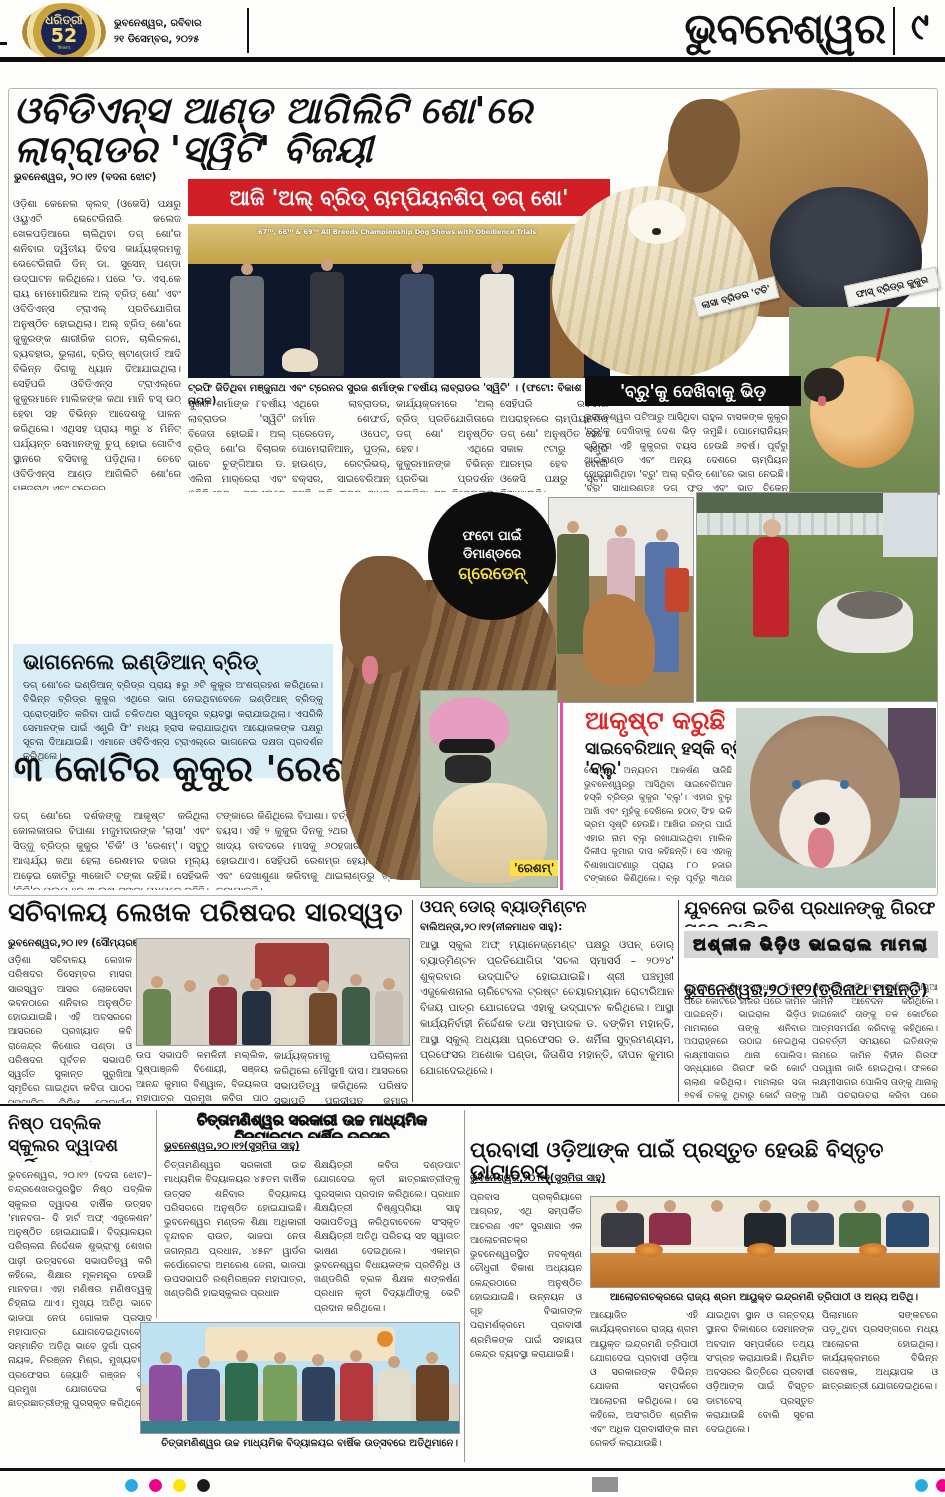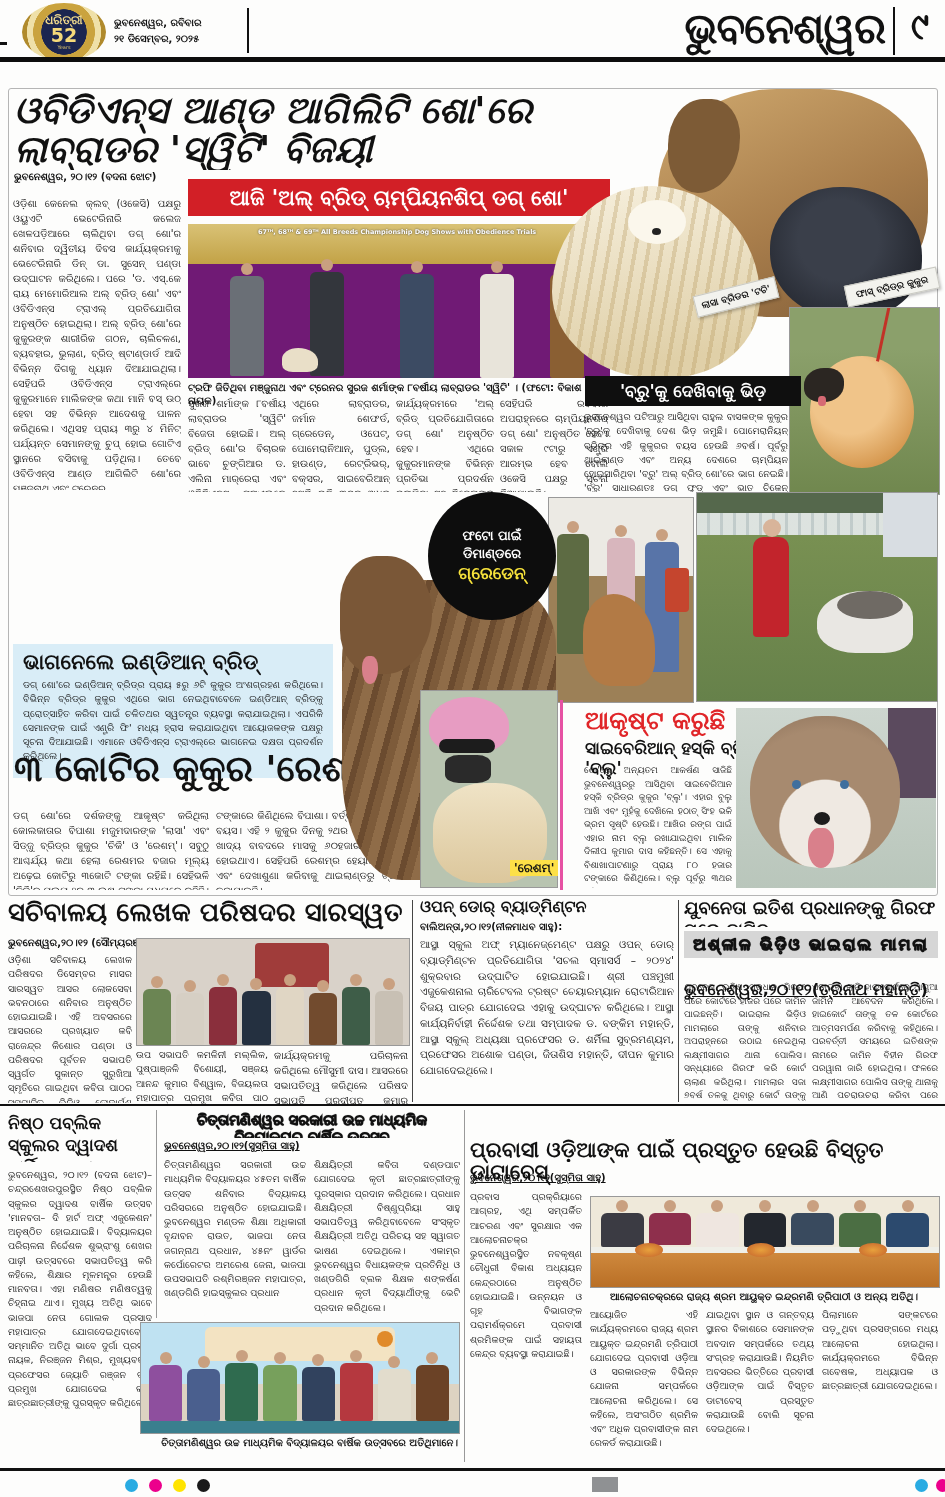--- a/index.html
+++ b/index.html
@@ -62,21 +62,21 @@
   </div>
 
   <div class="t bold" style="left:14px;top:171px;width:172px;font-size:10px;">ଭୁବନେଶ୍ୱର, ୨୦।୧୨ (ବଦନା ଝୋଟ)</div>
 
   <div class="t center" style="left:188px;top:179px;width:422px;height:37px;background:#d21f26;color:#fff;font-size:21px;font-weight:800;">
     <span>ଆଜି 'ଅଲ୍ ବ୍ରିଡ୍ ଚାମ୍ପିୟନଶିପ୍ ଡଗ୍ ଶୋ'</span>
   </div>
 
   <div class="t jus" style="left:13px;top:196px;width:168px;height:294px;font-size:10px;">ଓଡ଼ିଶା କେନେଲ କ୍ଲବ୍ (ଓକେସି) ପକ୍ଷରୁ ଓୟୁଏଟି ଭେଟେରିନାରି କଲେଜ ଖେଳପଡ଼ିଆରେ ଚାଲିଥିବା ଡଗ୍ ଶୋ'ର ଶନିବାର ଦ୍ୱିତୀୟ ଦିବସ କାର୍ଯ୍ୟକ୍ରମକୁ ଭେଟେରିନାରି ଡିନ୍ ଡା. ସୁସେନ୍ ପଣ୍ଡା ଉଦ୍‌ଘାଟନ କରିଥିଲେ। ପରେ 'ଡ. ଏସ୍.କେ ରାୟ ମେମୋରିଆଲ ଅଲ୍ ବ୍ରିଡ୍ ଶୋ' ଏବଂ ଓବିଡିଏନ୍ସ ଟ୍ରାଏଲ୍ ପ୍ରତିଯୋଗିତା ଅନୁଷ୍ଠିତ ହୋଇଥିଲା। ଅଲ୍ ବ୍ରିଡ୍ ଶୋ'ରେ କୁକୁରଙ୍କ ଶାରୀରିକ ଗଠନ, ଚାଲିଚଳଣ, ବ୍ୟବହାର, ଭୁଲାଣ, ବ୍ରିଡ୍ ଷ୍ଟାଣ୍ଡାର୍ଡ ଆଦି ବିଭିନ୍ନ ଦିଗକୁ ଧ୍ୟାନ ଦିଆଯାଇଥିଲା। ସେହିପରି ଓବିଡିଏନ୍ସ ଟ୍ରାଏଲ୍‌ରେ କୁକୁରମାନେ ମାଲିକଙ୍କ କଥା ମାନି ବସ୍ ଉଠ୍ ହେବା ସହ ବିଭିନ୍ନ ଆଦେଶକୁ ପାଳନ କରିଥିଲେ। ଏଥିସହ ପ୍ରାୟ ୩ରୁ ୪ ମିନିଟ୍ ପର୍ଯ୍ୟନ୍ତ ସେମାନଙ୍କୁ ଚୁପ୍ ହୋଇ ଗୋଟିଏ ସ୍ଥାନରେ ବସିବାକୁ ପଡ଼ିଥିଲା। ତେବେ ଓବିଡିଏନ୍ସ ଆଣ୍ଡ ଆଗିଲିଟି ଶୋ'ରେ ମଞ୍ଜୁନାଥ ଏବଂ ଟ୍ରେନର</div>
 
-  <div class="photo" style="left:188px;top:224px;width:422px;height:154px;background:#701a75;">
+  <div class="photo" style="left:188px;top:224px;width:422px;height:154px;background:#0f172a;">
     <div style="position:absolute;left:0;top:0;width:100%;height:40px;background:linear-gradient(#d9c276,#c2a246);"></div>
     <div style="position:absolute;left:70px;top:4px;width:330px;font-size:6.5px;color:#fdfdfd;text-shadow:0 0 2px #333;font-weight:bold;">67ᵀᴴ, 68ᵀᴴ &amp; 69ᵀᴴ All Breeds Championship Dog Shows with Obedience Trials</div>
     <div class="pf" style="position:absolute;left:42px;top:52px;width:34px;height:100px;background:#6a6f76;"></div>
     <div class="pf" style="position:absolute;left:122px;top:48px;width:34px;height:104px;background:#33363c;"></div>
     <div class="pf" style="position:absolute;left:212px;top:50px;width:34px;height:104px;background:#3c4b63;"></div>
     <div class="pf" style="position:absolute;left:292px;top:50px;width:34px;height:104px;background:#e8e4da;"></div>
     <div class="pf" style="position:absolute;left:362px;top:50px;width:34px;height:104px;background:#8a5f33;"></div>
     <div style="position:absolute;left:94px;top:124px;width:36px;height:24px;border-radius:45% 55% 30% 30%;background:#e9dfc8;"></div>
   </div>
   <div class="t cap" style="left:188px;top:381px;width:422px;">ଟ୍ରଫି ଜିତିଥିବା ମଞ୍ଜୁନାଥ ଏବଂ ଟ୍ରେନର ସୁରଜ ଶର୍ମାଙ୍କ ୮ବର୍ଷୀୟ ଲାବ୍ରାଡର 'ସ୍ୱିଟି' । (ଫଟୋ: ବିକାଶ ନାୟକ)</div>

